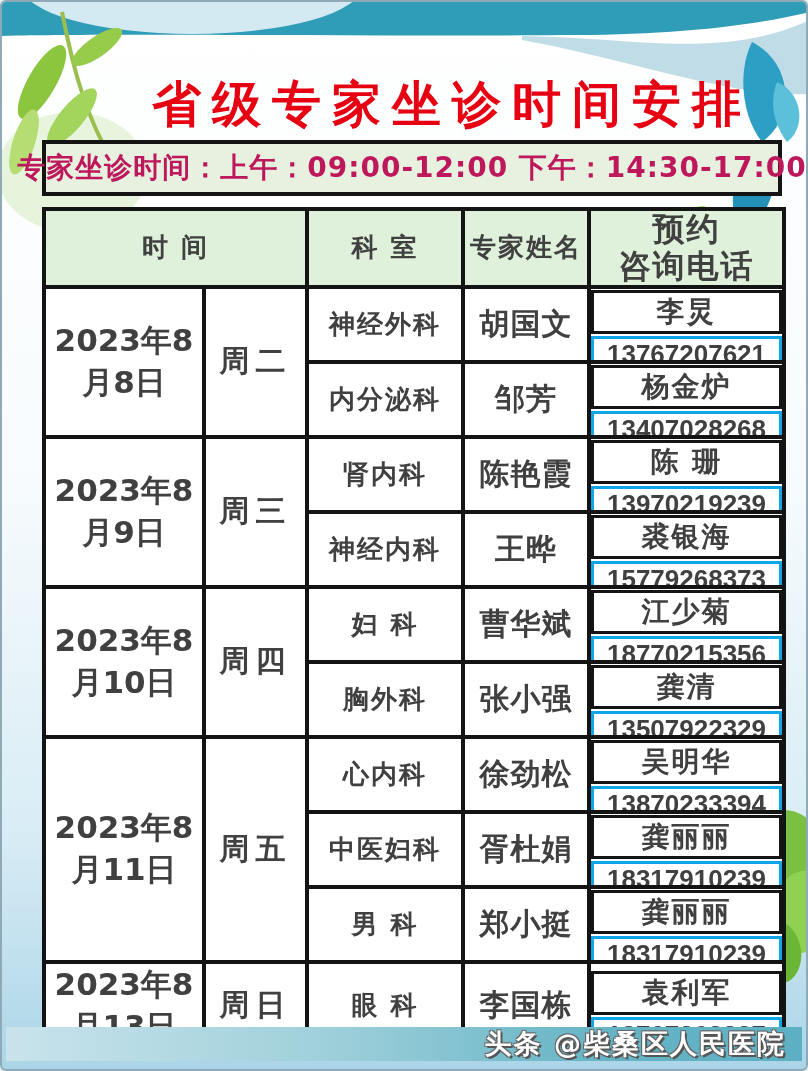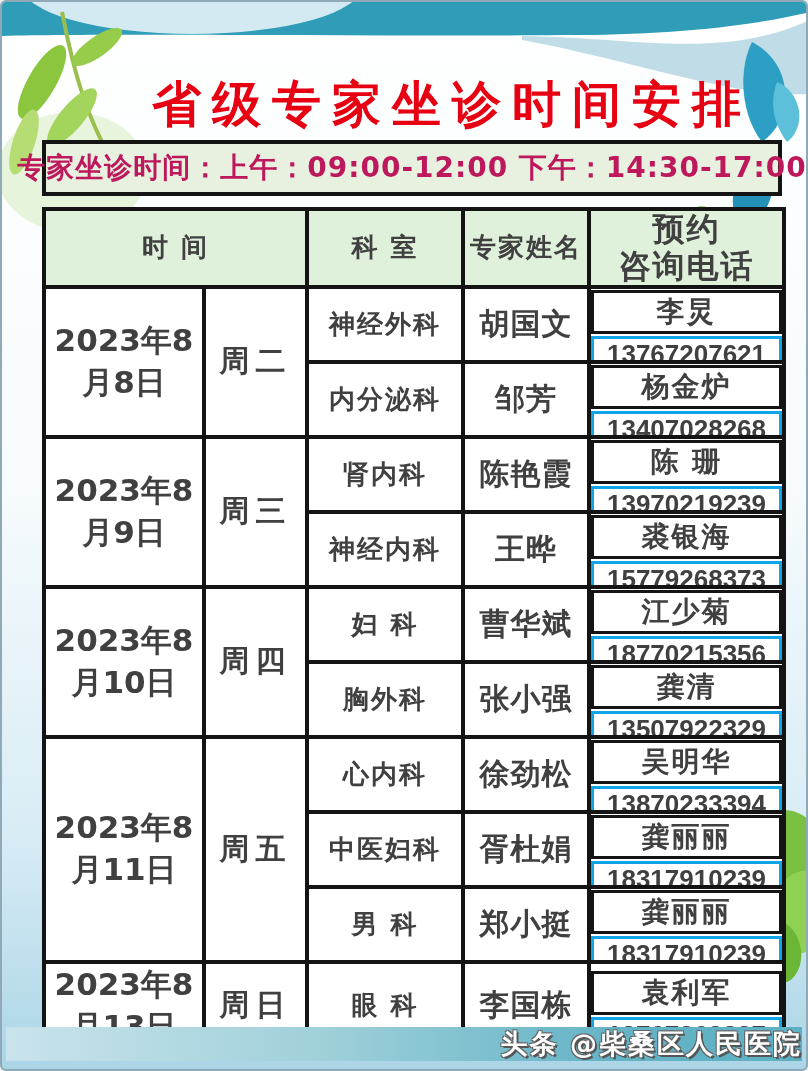--- a/index.html
+++ b/index.html
@@ -49,21 +49,21 @@
   .number-box {
     flex:1; border:3px solid #0ea5e9; margin-top:2px;
     display:flex; align-items:center; justify-content:center;
     font-weight:bold; font-size:26px; letter-spacing:0; background:#fff;
     font-family:"Liberation Sans","DejaVu Sans",sans-serif;
   }
   
   .bottom-strip {
     position:absolute; left:4px; right:4px; bottom:8px; height:34px;
     background:linear-gradient(90deg,#c9e3ec 0%,#9fd0da 40%,#66b4c6 75%,#5db0c3 100%);
-    display:flex; align-items:center; justify-content:flex-end; box-sizing:border-box;
+    display:flex; align-items:center; justify-content:flex-end; padding-right:16px; box-sizing:border-box;
   }
   .watermark {
     color:#ffffff; font-weight:bold; font-size:27px; letter-spacing:2px; white-space:nowrap;
     text-shadow:2px 2px 0 #555, -1px -1px 0 #666, 1px -1px 0 #666, -1px 1px 0 #666;
   }
   .deco { position:absolute; pointer-events:none; }
 </style>
 </head>
 <body>
 

